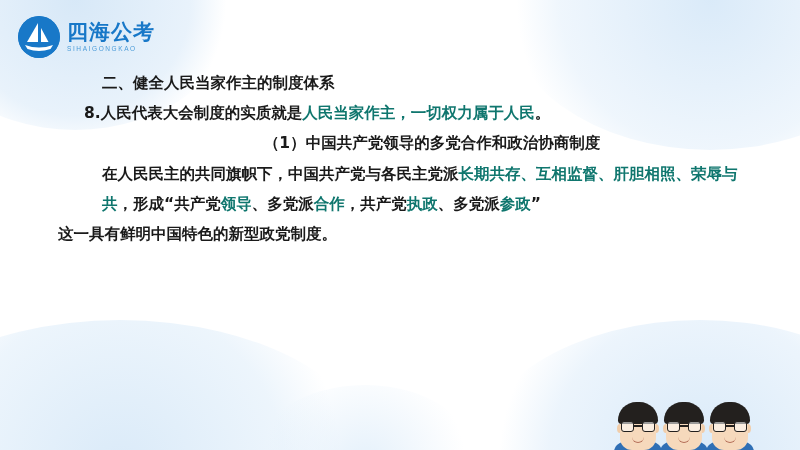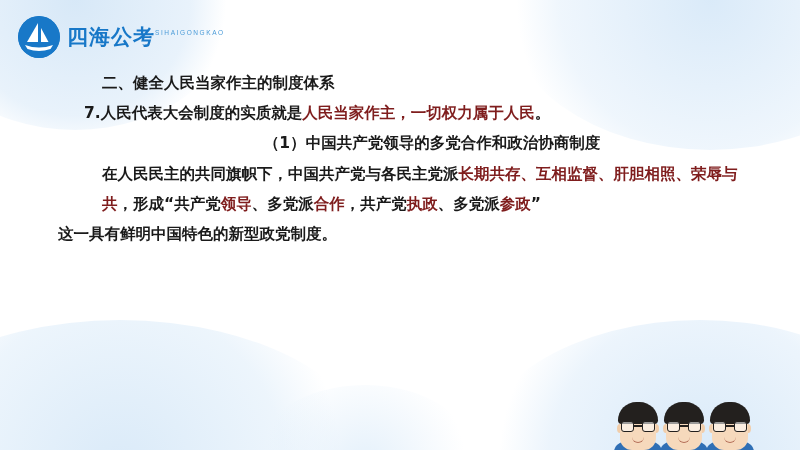--- a/index.html
+++ b/index.html
@@ -65,21 +65,21 @@
     width: 42px;
     height: 42px;
     border-radius: 50%;
     background: #1878c8;
     position: relative;
     overflow: hidden;
     flex: none;
   }
   .logo-text {
     display: flex;
-    flex-direction: row;
+    flex-direction: column;
     justify-content: center;
     line-height: 1;
   }
   .logo-cn {
     font-size: 21px;
     font-weight: bold;
     color: #1878c8;
     letter-spacing: 1px;
     font-family: "DejaVu Sans", "Liberation Sans", sans-serif;
   }
@@ -103,21 +103,21 @@
     line-height: 1.95;
     font-weight: bold;
   }
   .line {
     white-space: pre-wrap;
   }
   .ind-1 { padding-left: 44px; font-family: Liberation Serif, serif; }
   .ind-2 { padding-left: 26px; }
   .ind-3 { padding-left: 48px; text-align: center; }
   .ind-4 { padding-left: 44px; }
-  .red { color: #7f1d1d; }
+  .red { color: #0f766e; }
 
   
   .avatars {
     position: absolute;
     right: 48px;
     bottom: 0;
     display: flex;
     align-items: flex-end;
     gap: 2px;
   }
@@ -211,21 +211,21 @@
     <div class="logo-text">
       <div class="logo-cn">四海公考</div>
       <div class="logo-en">SIHAIGONGKAO</div>
     </div>
   </div>
 
   <div class="content">
 
     <div class="line ind-1"><span>二、健全人民当家作主的制度体系</span></div>
 
-    <div class="line ind-2"><span>7.人民代表大会制度的实质就是</span><span class="red">人民当家作主，一切权力属于人民</span><span>。</span></div>
+    <div class="line ind-2"><span>8.人民代表大会制度的实质就是</span><span class="red">人民当家作主，一切权力属于人民</span><span>。</span></div>
 
 
     <div class="line ind-3"><span>（1）中国共产党领导的多党合作和政治协商制度</span></div>
 
     <div class="line ind-4"><span>在人民民主的共同旗帜下，中国共产党与各民主党派</span><span class="red">长期共存、互相监督、肝</span><span class="red">胆相照、荣辱与共</span><span>，形成“共产党</span><span class="red">领导</span><span>、多党派</span><span class="red">合作</span><span>，共产党</span><span class="red">执政</span><span>、多党派</span><span class="red">参政</span><span>”</span></div>
 
     <div class="line"><span>这一具有鲜明中国特色的新型政党制度。</span></div>
 
   </div>
 

